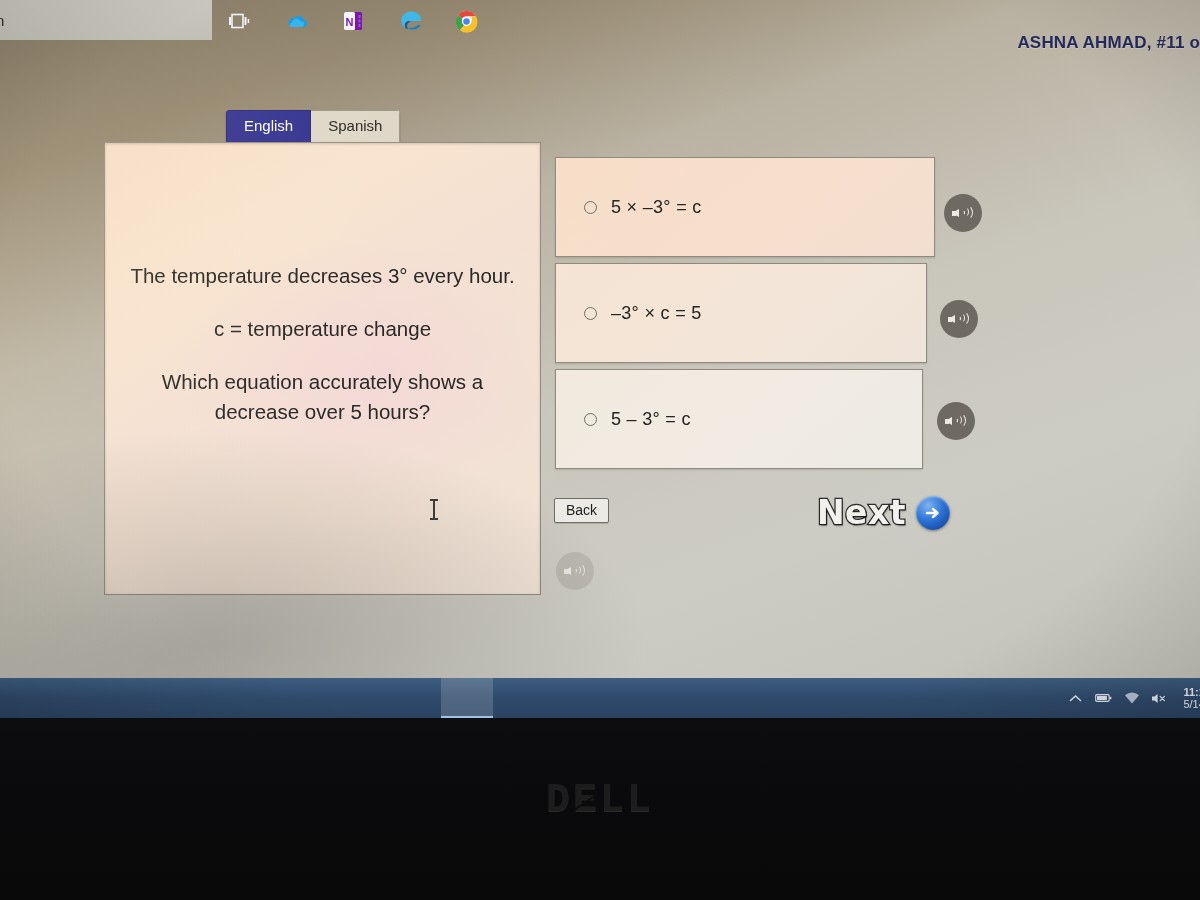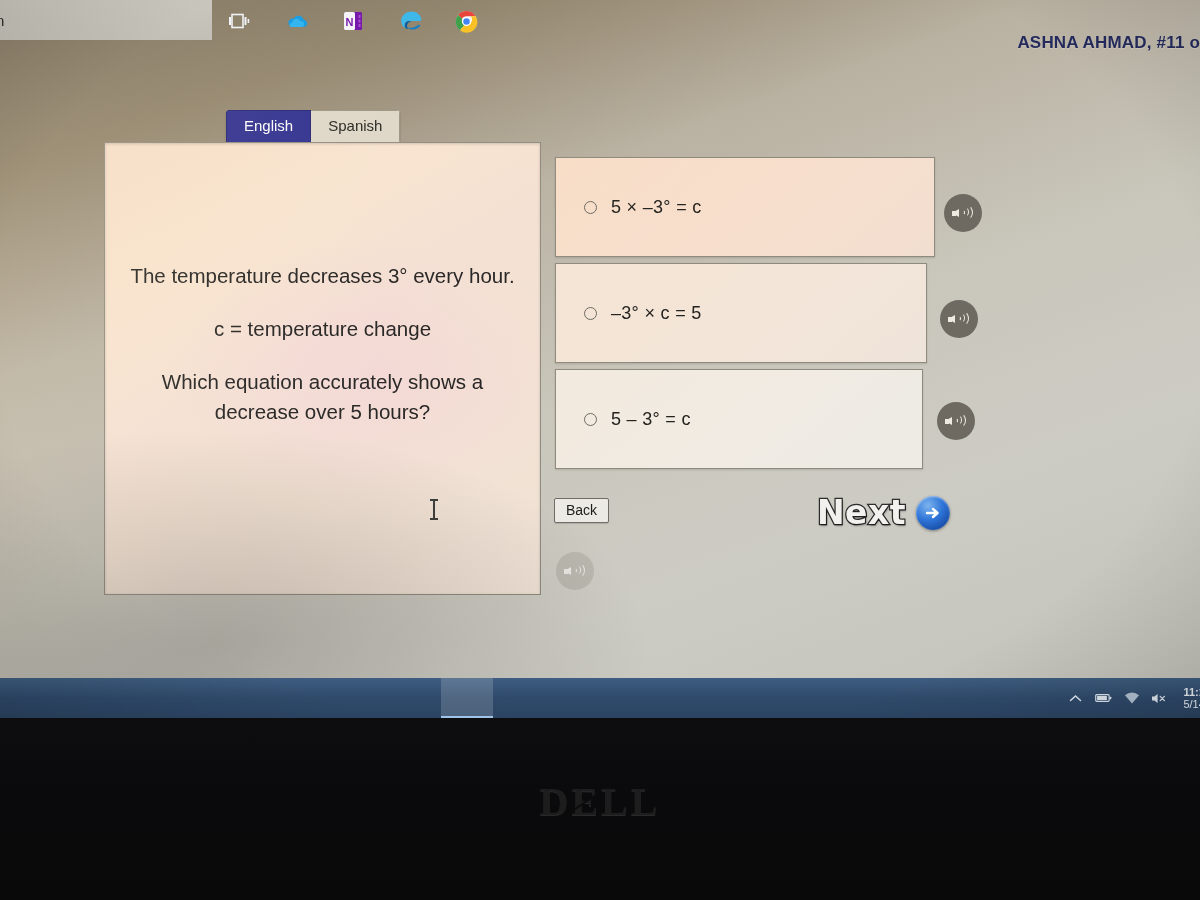--- a/index.html
+++ b/index.html
@@ -16,21 +16,21 @@
   }
 
   
   #bezel {
     position: absolute; left: 0; top: 718px; width: 1200px; height: 182px;
     background: linear-gradient(180deg, #0d0d0f 0%, #0a0a0c 45%, #090909 100%);
   }
   #dell-logo {
     position: absolute; left: 0; top: 60px; width: 1200px;
     text-align: center;
-    font-family: Liberation Serif, serif;
+    font-family: Liberation Mono, monospace;
     font-size: 40px; font-weight: 700; letter-spacing: 3px;
     color: #1d1d1d;
     text-shadow: 0 1px 0 #2a2a2a;
   }
   #dell-logo .oslash { position: relative; display: inline-block; }
   #dell-logo .oslash::after {
     content: ""; position: absolute; left: -4px; top: 50%;
     width: 34px; height: 2px; background: #0c0c0c;
     transform: rotate(-34deg);
   }

